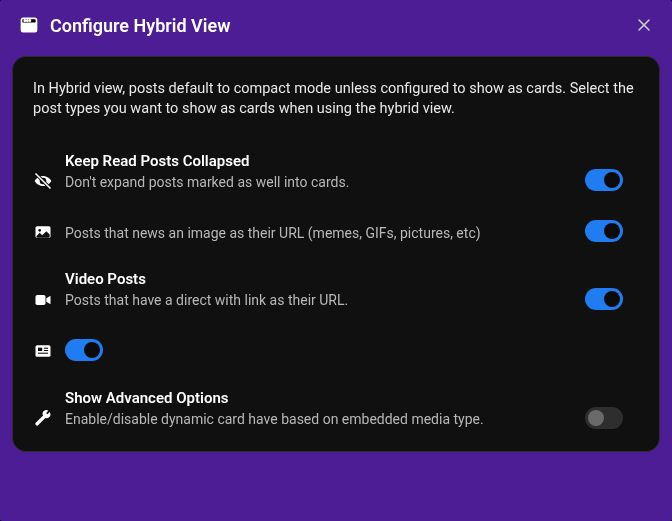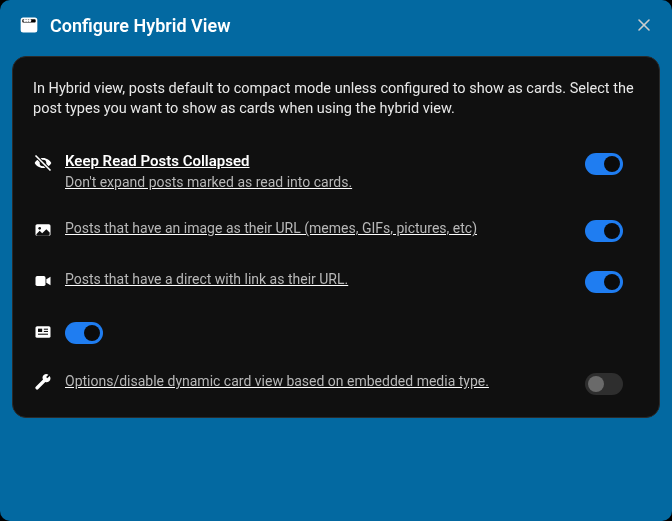--- a/index.html
+++ b/index.html
@@ -7,22 +7,22 @@
     background: #000;
     font-family: -apple-system, BlinkMacSystemFont, "Segoe UI", Roboto, Helvetica, Arial, sans-serif;
     width: 672px;
     height: 521px;
     overflow: hidden;
     color: #fff;
   }
   .window {
     width: 672px;
     height: 521px;
-    background: #0369a1;
-    border-radius: 10px;
+    background: #4c1d95;
+    border-radius: 2px;
   }
   .titlebar {
     display: flex;
     align-items: center;
     padding: 14px 18px 12px 18px;
   }
   .titlebar .icon {
     width: 22px;
     height: 22px;
     margin-right: 10px;
@@ -53,24 +53,23 @@
     padding: 10px 0 8px 0;
   }
   .intro {
     padding: 12px 20px 18px 20px;
     font-size: 14.5px;
     line-height: 1.4;
     color: #e8e8e8;
   }
   .row {
     display: flex;
-    align-items: flex-start;
+    align-items: flex-end;
     padding: 14px 36px 14px 20px;
     gap: 12px;
-    text-decoration: underline;
   }
   .row .icon {
     width: 20px;
     height: 20px;
     flex-shrink: 0;
     color: #fff;
     display: flex;
     align-items: center;
     justify-content: center;
     margin-top: 1px;
@@ -144,51 +143,52 @@
     <div class="row">
       <span class="icon">
         <svg width="20" height="20" viewBox="0 0 24 24" fill="#fff">
           <path d="M12 6c-4.5 0-8.3 2.8-10 6 1.7 3.2 5.5 6 10 6s8.3-2.8 10-6c-1.7-3.2-5.5-6-10-6zm0 10a4 4 0 110-8 4 4 0 010 8z"></path>
           <line x1="3" y1="3" x2="21" y2="21" stroke="#101010" stroke-width="4"></line>
           <line x1="3" y1="3" x2="21" y2="21" stroke="#fff" stroke-width="2"></line>
         </svg>
       </span>
       <div class="text">
         <div class="label">Keep Read Posts Collapsed</div>
-        <div class="desc">Don't expand posts marked as read into cards.</div>
+        <div class="desc">Don't expand posts marked as well into cards.</div>
       </div>
       <div class="toggle on">
           <div class="knob"></div>
         </div>
     </div>
 
     <div class="row">
       <span class="icon">
         <svg width="20" height="20" viewBox="0 0 24 24" fill="#fff">
           <rect x="3" y="5" width="18" height="14" rx="2"></rect>
           <circle cx="8" cy="10" r="1.6" fill="#101010"></circle>
           <path d="M4 17l4-4 3 3 5-5 4 4v2a2 2 0 01-2 2H6a2 2 0 01-2-2z" fill="#101010"></path>
         </svg>
       </span>
       <div class="text">
-        <div class="desc">Posts that have an image as their URL (memes, GIFs, pictures, etc)</div>
+        <div class="desc">Posts that news an image as their URL (memes, GIFs, pictures, etc)</div>
       </div>
       <div class="toggle on">
           <div class="knob"></div>
         </div>
     </div>
 
     <div class="row">
       <span class="icon">
         <svg width="20" height="20" viewBox="0 0 24 24" fill="#fff">
           <rect x="3" y="6" width="12" height="12" rx="2"></rect>
           <path d="M16 10l5-3v10l-5-3z"></path>
         </svg>
       </span>
       <div class="text">
+        <div class="label">Video Posts</div>
         <div class="desc">Posts that have a direct with link as their URL.</div>
       </div>
       <div class="toggle on">
           <div class="knob"></div>
         </div>
     </div>
 
     <div class="row">
       <span class="icon">
         <svg width="20" height="20" viewBox="0 0 24 24" fill="#fff">
@@ -204,21 +204,22 @@
         </div>
     </div>
 
     <div class="row">
       <span class="icon">
         <svg width="20" height="20" viewBox="0 0 24 24" fill="#fff">
           <path d="M21 6.5a4.5 4.5 0 01-6.2 4.16L6.4 19.1a2 2 0 11-2.8-2.8l8.44-8.4A4.5 4.5 0 0118.5 2l-2.8 2.8 1.5 1.5L20 3.5c.63.86 1 1.9 1 3z"></path>
         </svg>
       </span>
       <div class="text">
-        <div class="desc">Options/disable dynamic card view based on embedded media type.</div>
+        <div class="label">Show Advanced Options</div>
+        <div class="desc">Enable/disable dynamic card have based on embedded media type.</div>
       </div>
       <div class="toggle off">
           <div class="knob"></div>
         </div>
     </div>
 
   </div>
 </div>
 
 </body></html>

